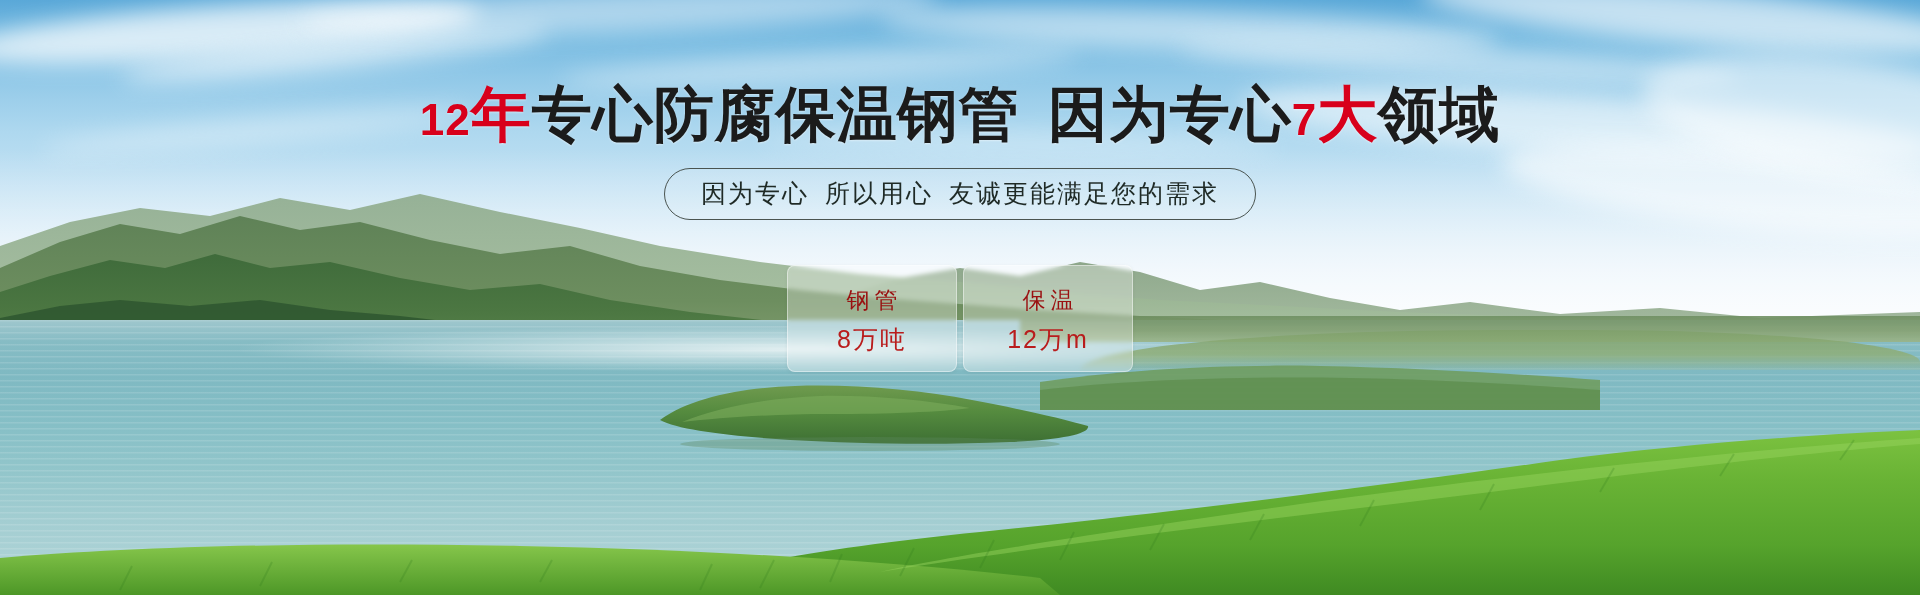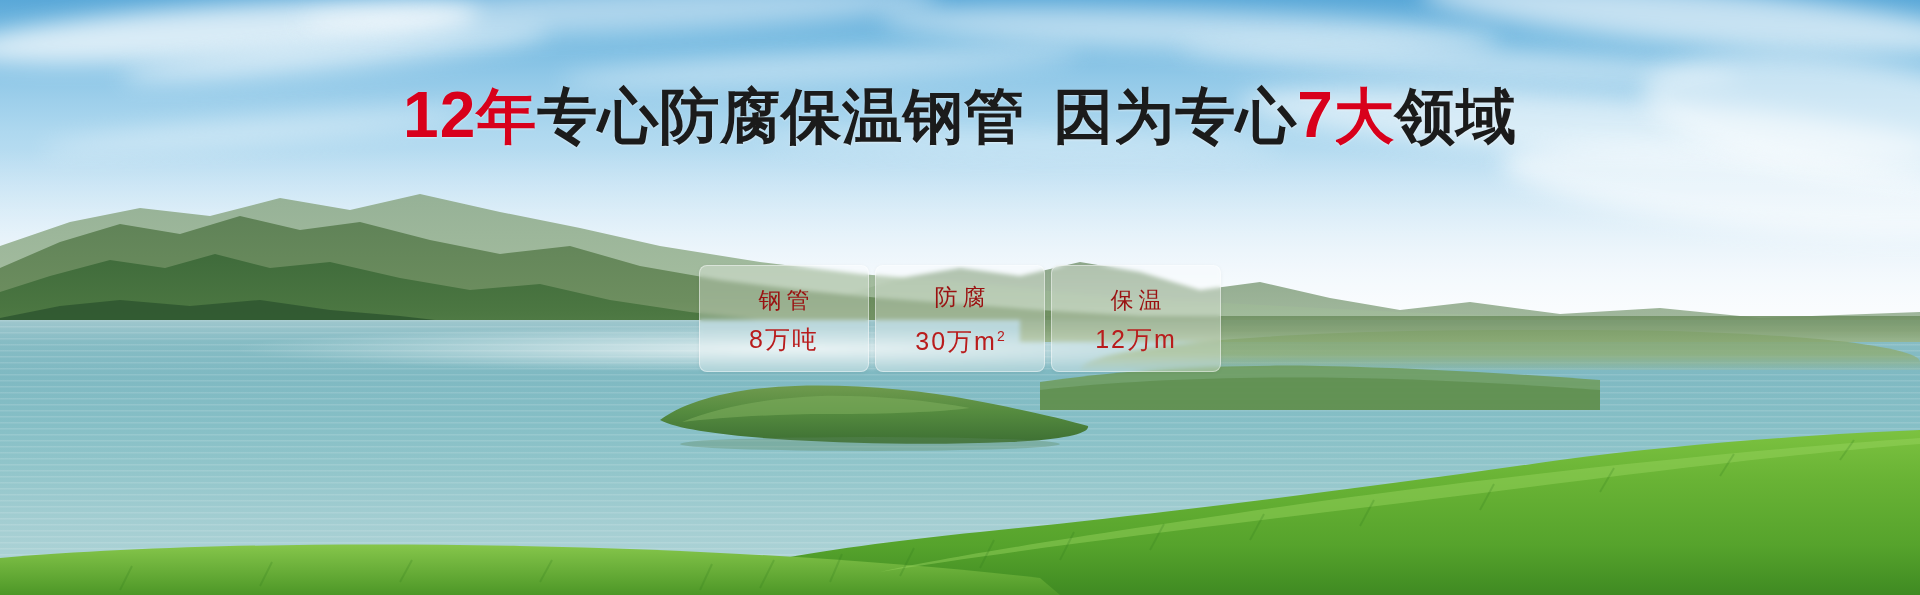--- a/index.html
+++ b/index.html
@@ -107,21 +107,21 @@
     text-align:center;
     font-size:60px;
     font-weight:bold;
     letter-spacing:1px;
     line-height:62px;
     white-space:nowrap;
     color:#1b1b1b;
     text-shadow:0 1px 2px rgba(255,255,255,.45);
   }
   .headline .red{color:#d8001b;}
-  .headline .num{font-size:64px;}
+  .headline .num{font-size:44px;}
   .headline .gap{display:inline-block;width:28px;}
 
   .subtitle-wrap{
     position:absolute;top:168px;left:0;width:1920px;text-align:center;
   }
   .subtitle{
     display:inline-block;
     border:1.5px solid #4a5450;
     border-radius:26px;
     padding:9px 36px 11px 36px;
@@ -286,32 +286,33 @@
       </g>
     </svg>
   </div>
 
   <div class="content">
 
     <div class="headline">
       <span class="red num">12</span><span class="red">年</span><span>专心防腐保温钢管</span><span class="gap"></span><span>因为专心</span><span class="red num">7</span><span class="red">大</span><span>领域</span>
     </div>
 
+    <div class="subtitle-wrap">
+      <div class="subtitle">
+        <span>因为专心</span><span class="sp"></span><span>所以用心</span><span class="sp"></span><span>友诚更能满足您的需求</span>
+      </div>
+    </div>
 
     <div class="cards">
 
       <div class="card">
         <div class="card-title">钢管</div>
         <div class="card-value"><span>8万吨</span></div>
       </div>
 
-      <div class="card">
-        <div class="card-title">防腐</div>
-        <div class="card-value"><span>30万m</span><sup>2</sup></div>
-      </div>
 
       <div class="card">
         <div class="card-title">保温</div>
         <div class="card-value"><span>12万m</span></div>
       </div>
 
     </div>
 
   </div>
 </div>

